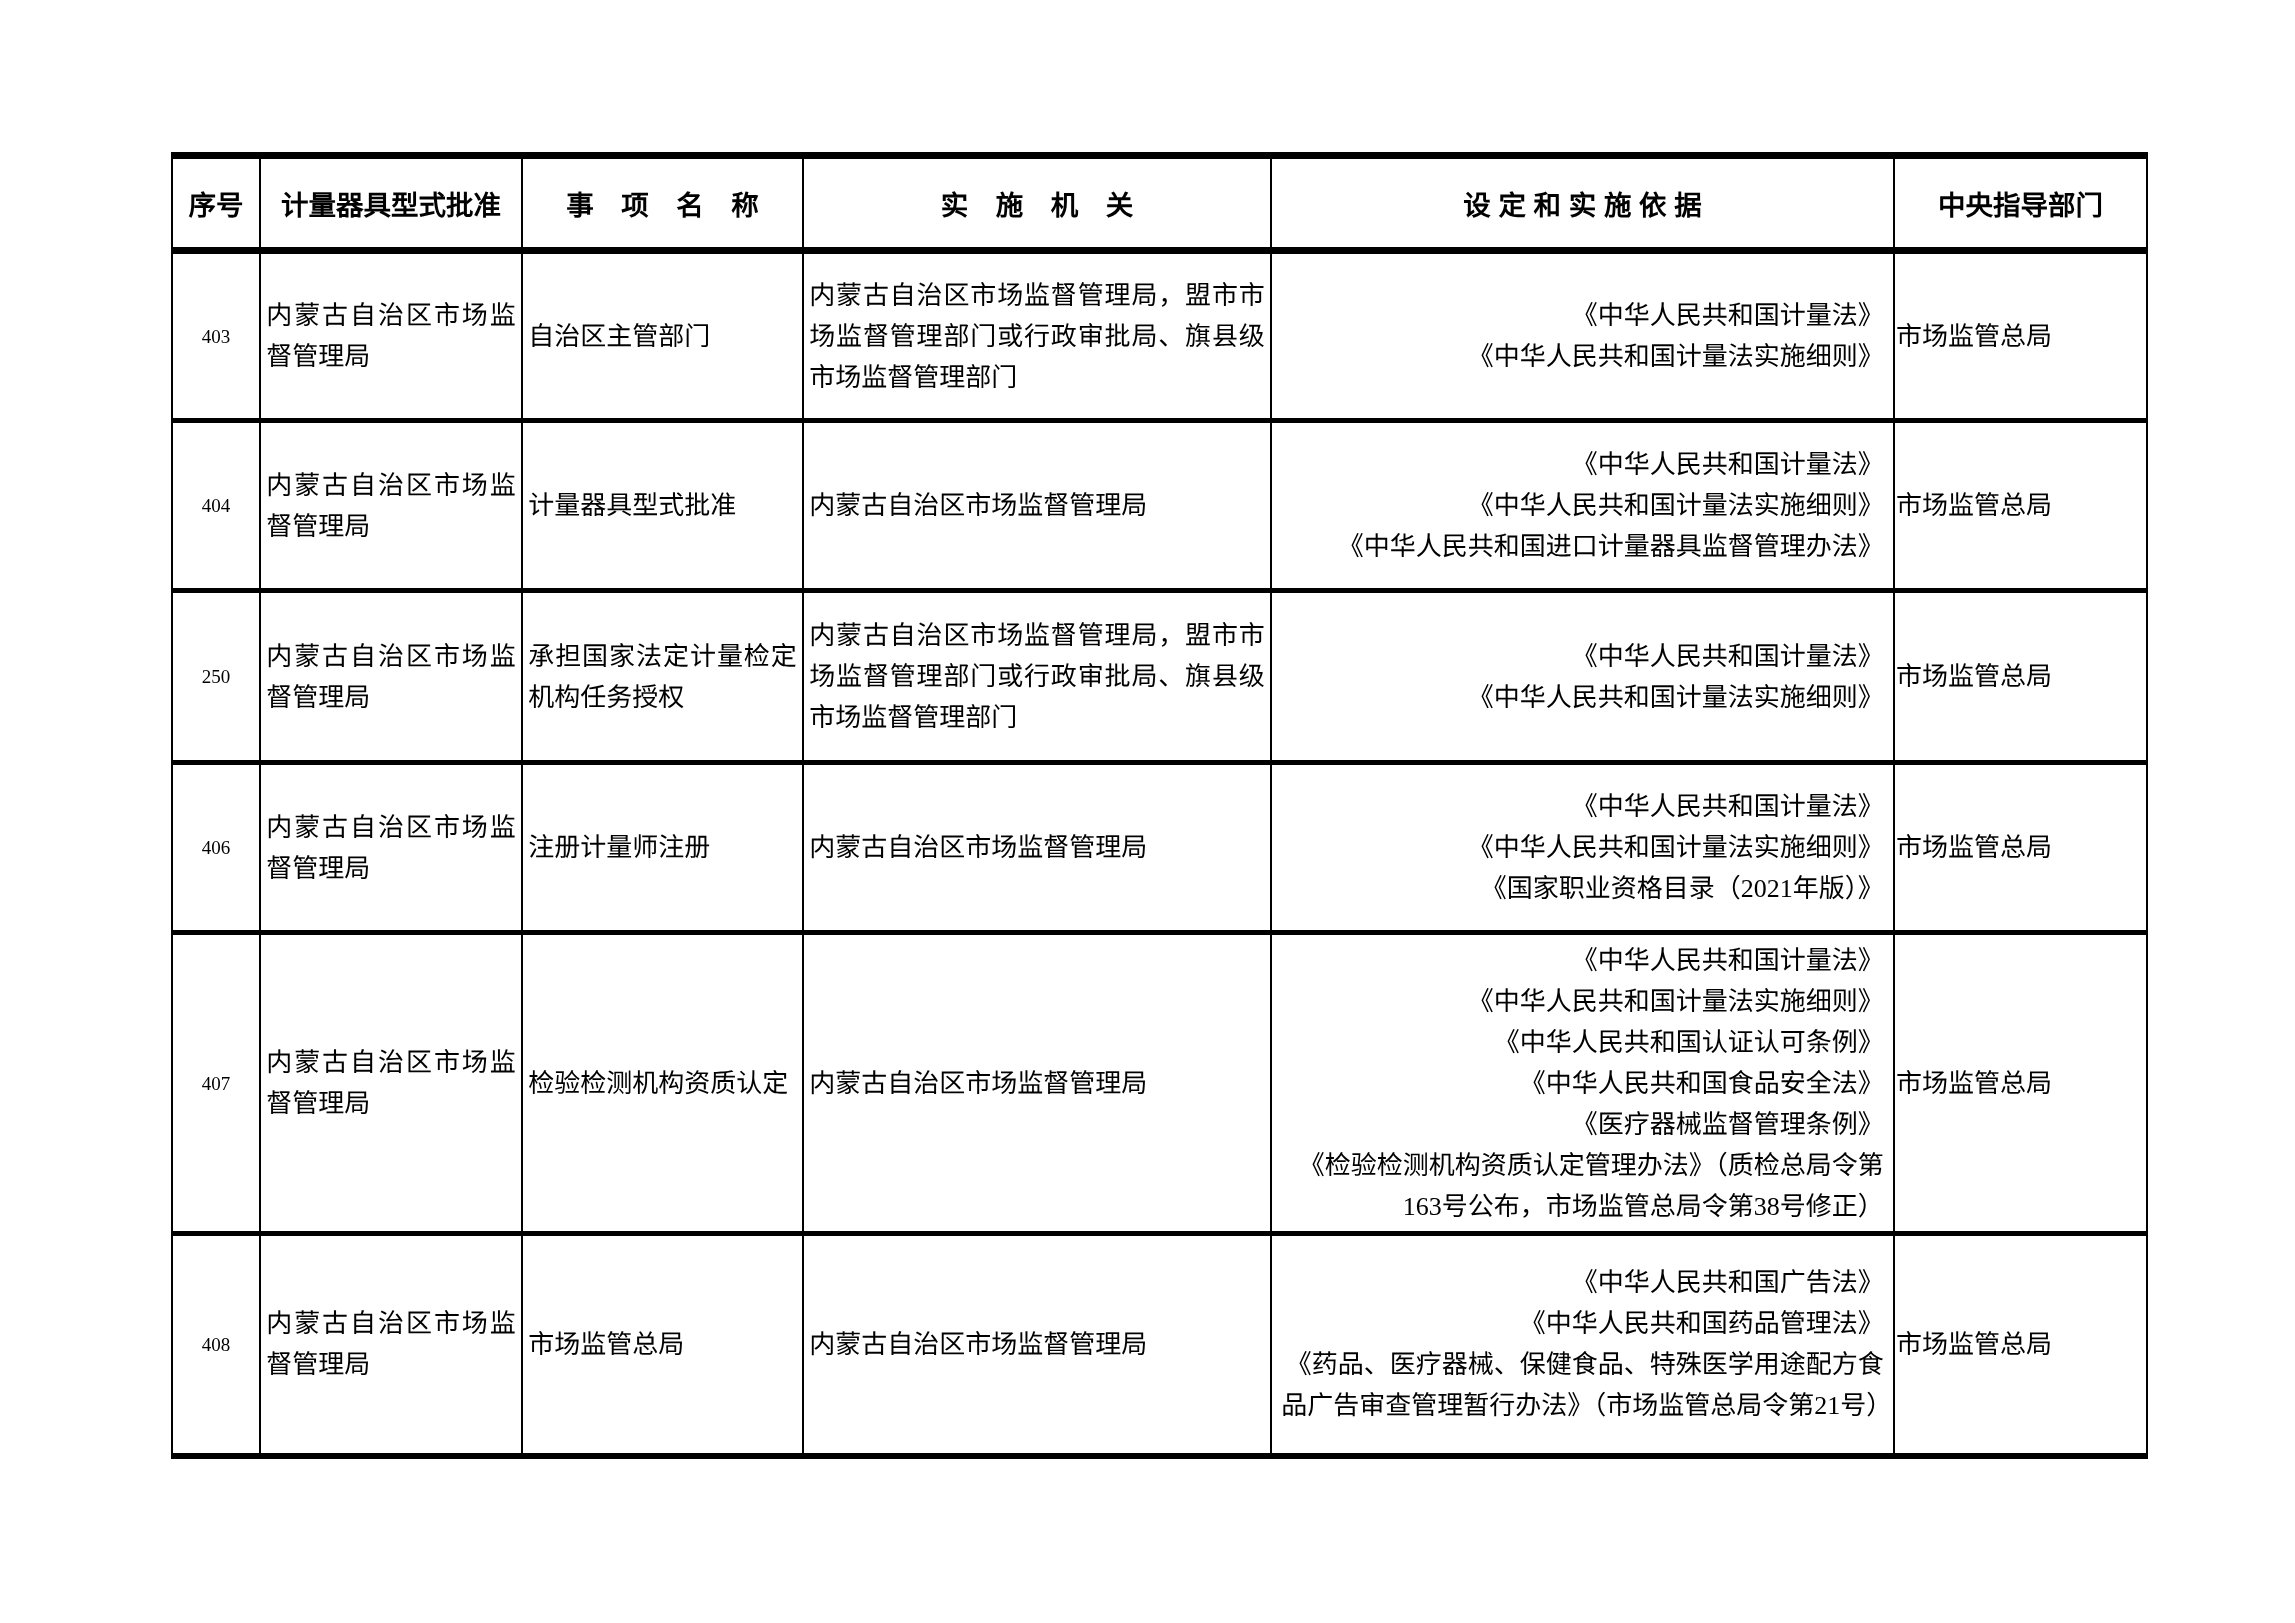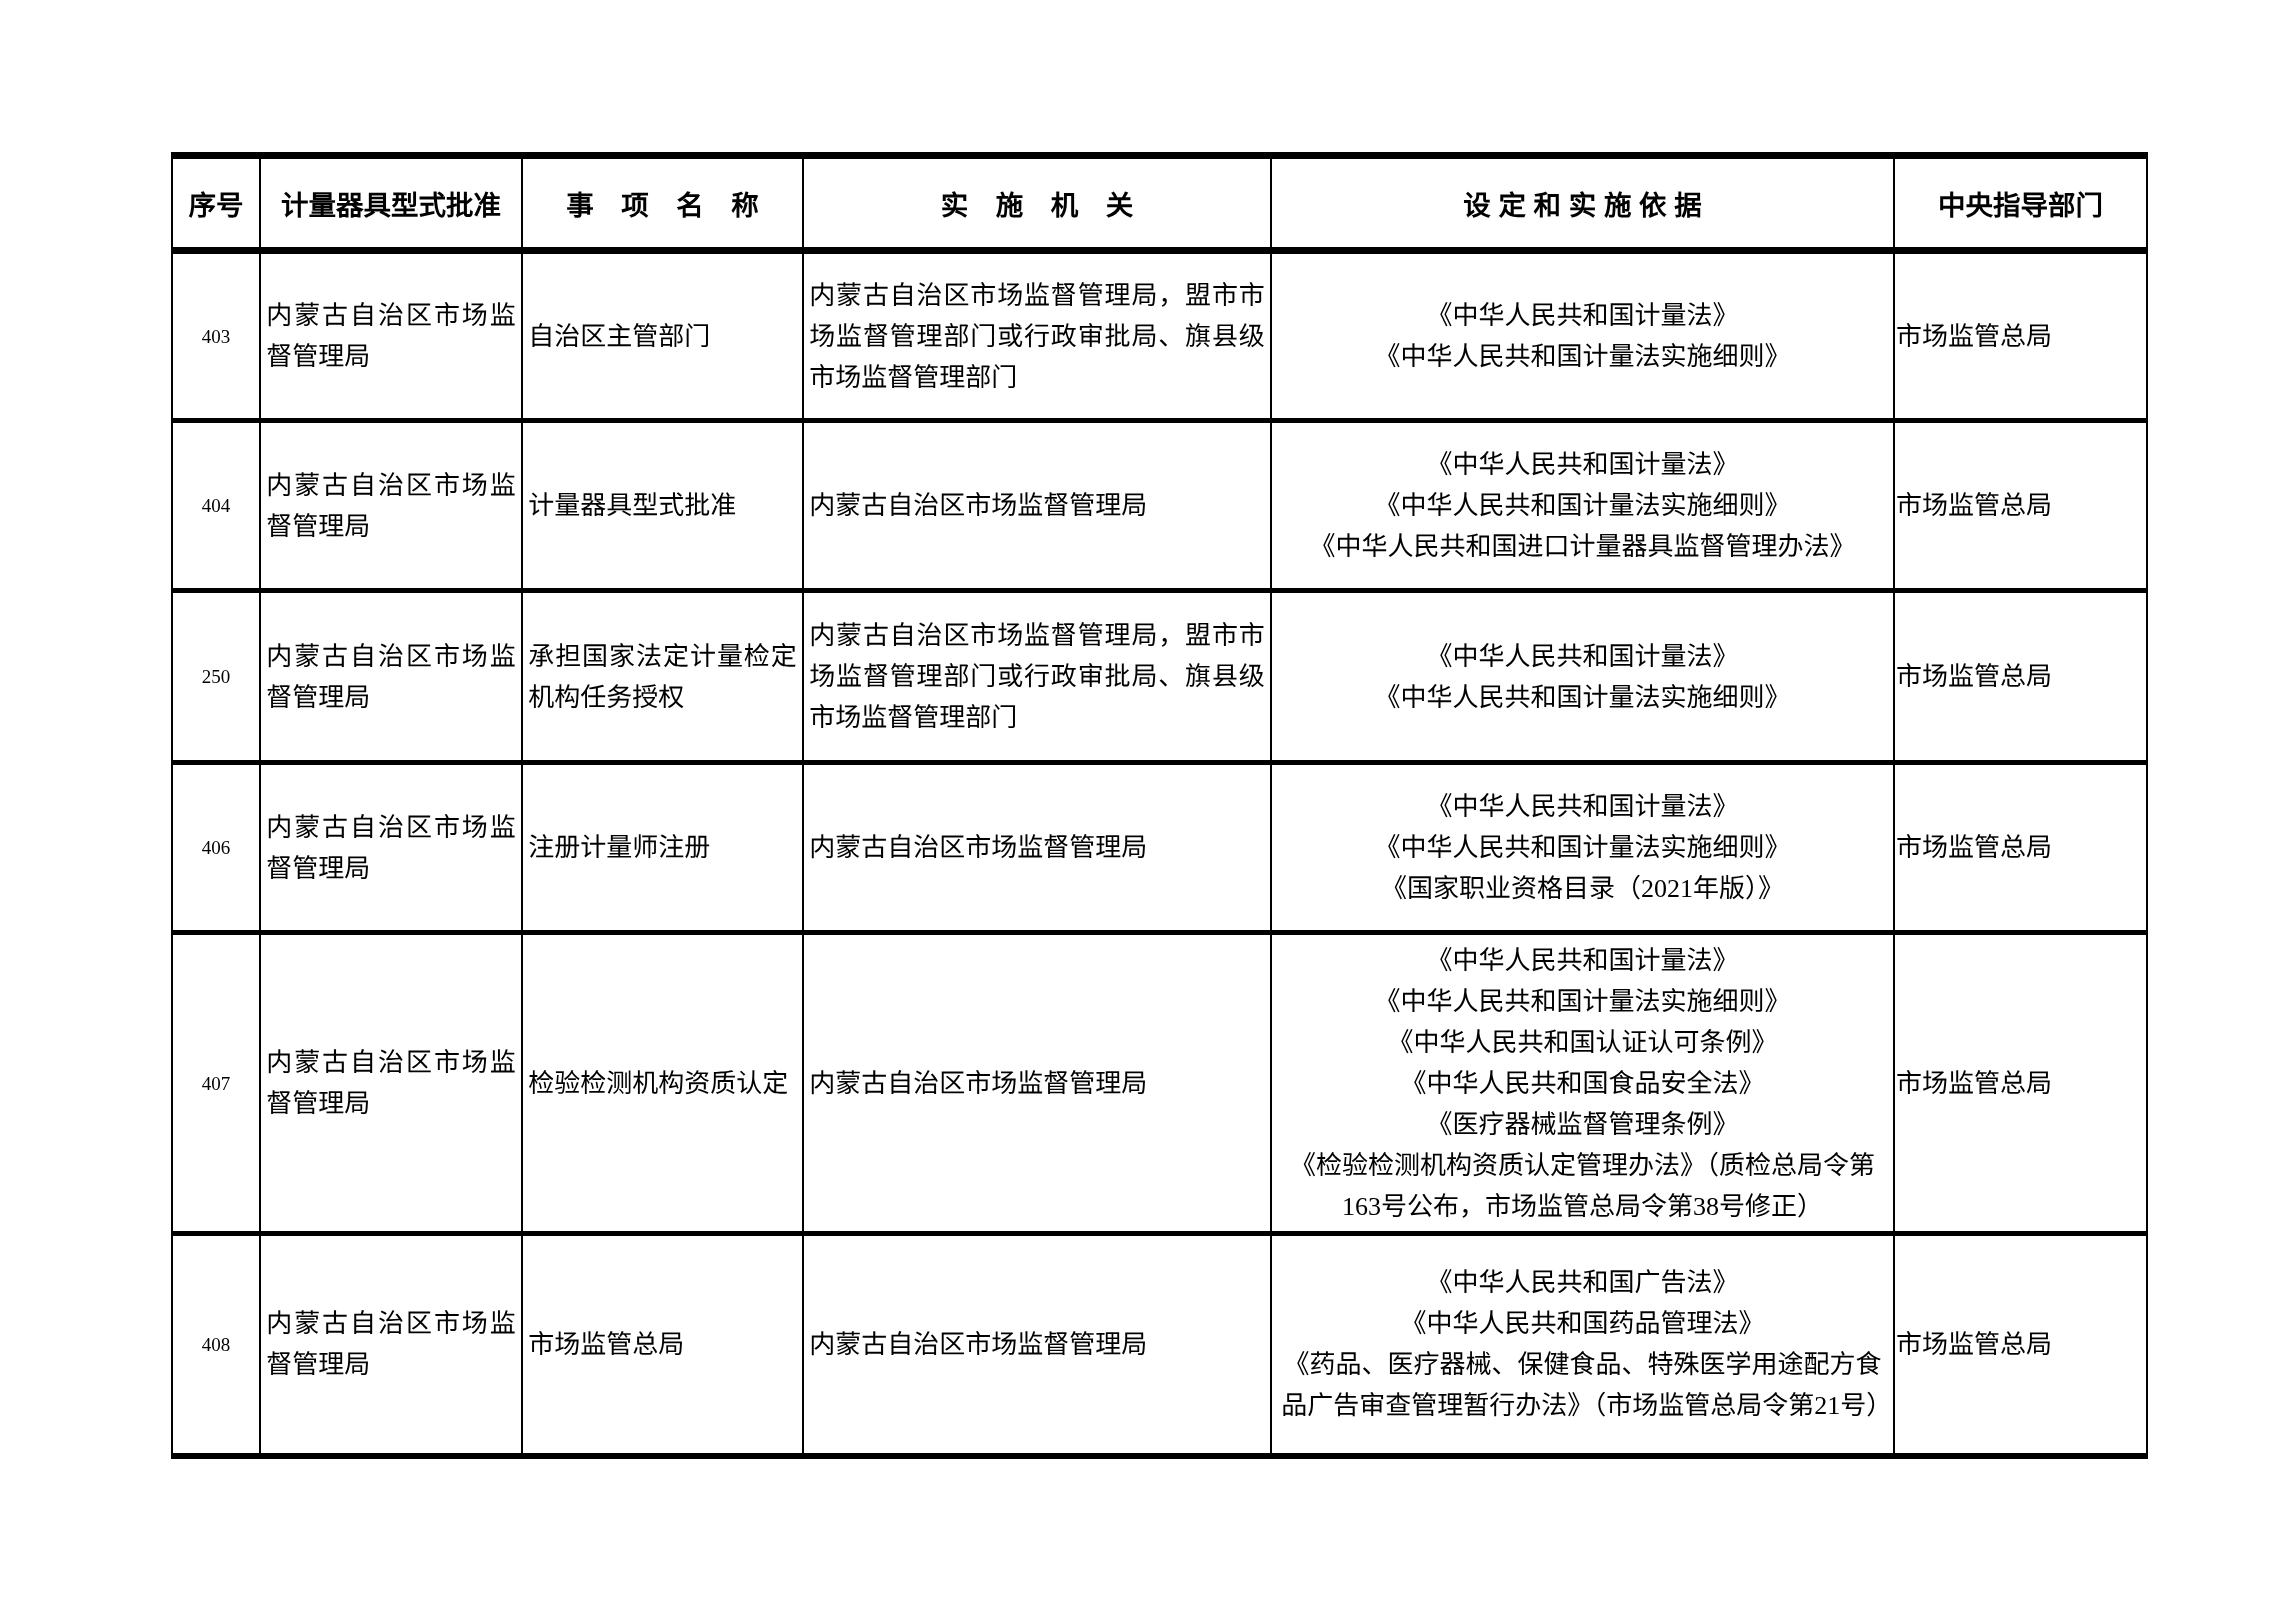--- a/index.html
+++ b/index.html
@@ -55,21 +55,21 @@
   }
   td.c-id {
     text-align: center;
     font-size: 19px;
   }
   td.c-dept, td.c-item, td.c-agency {
     text-align: justify;
     padding: 2.6px 5.2px;
   }
   td.c-basis {
-    text-align: center;
+    text-align: right;
     padding: 2.6px 9.2px;
     white-space: pre-line;
   }
   td.c-central {
   }
   tr.h-r403 td { height: 170px; }
   tr.h-r404 td { height: 170px; }
   tr.h-r405 td { height: 172px; }
   tr.h-r406 td { height: 170px; }
   tr.h-r407 td { height: 301px; }

